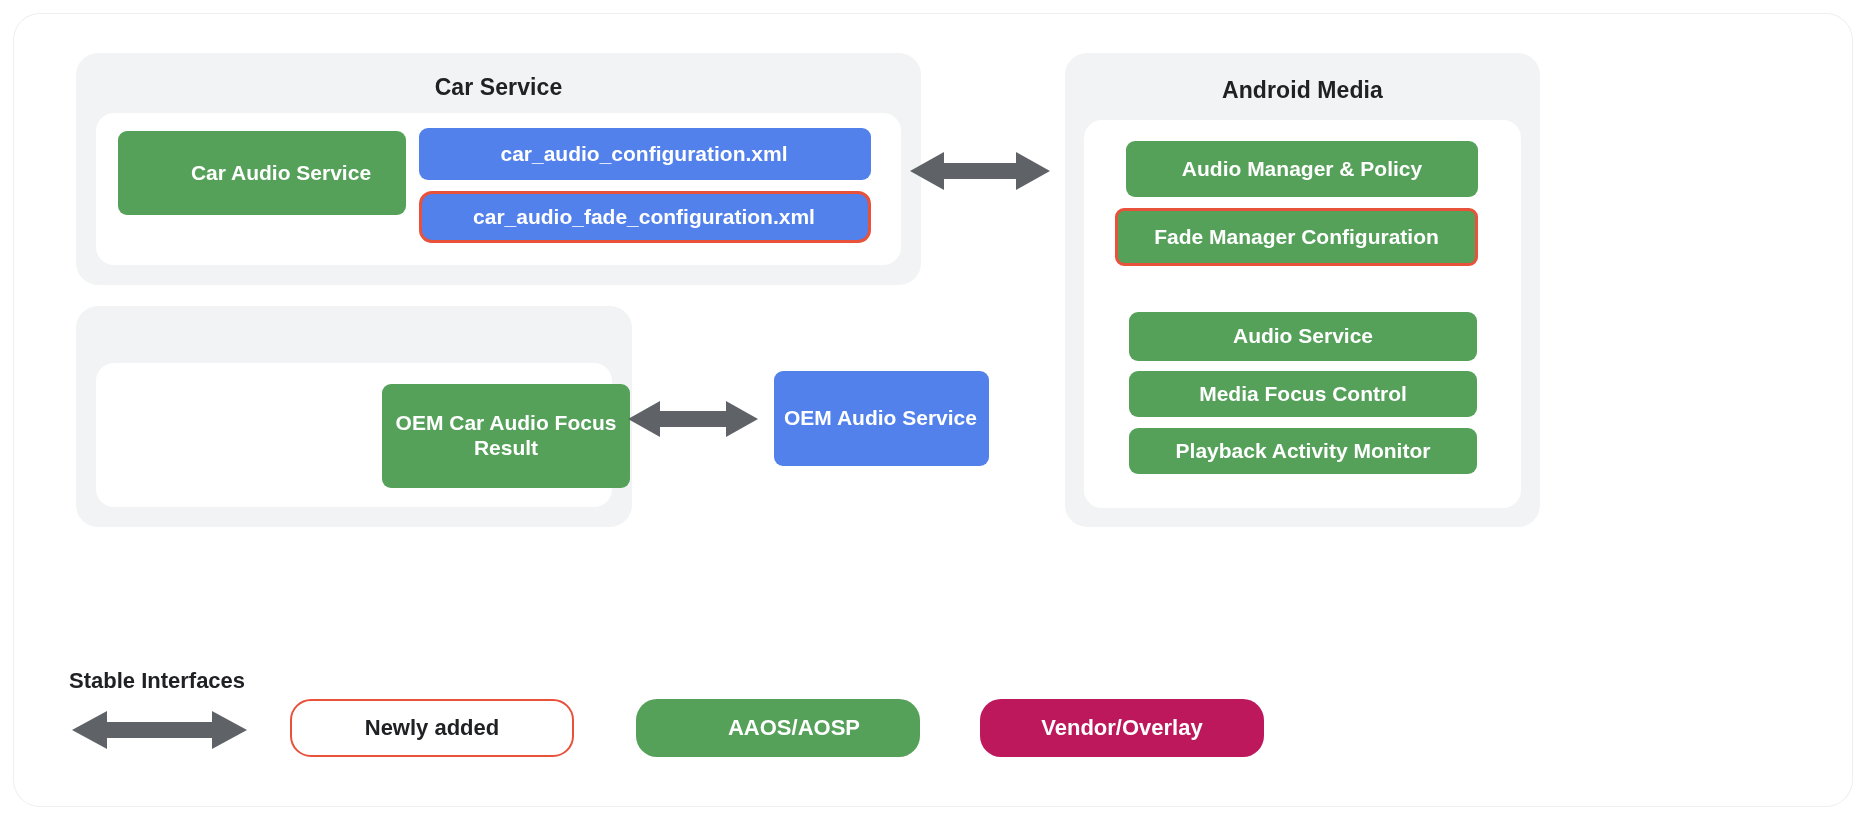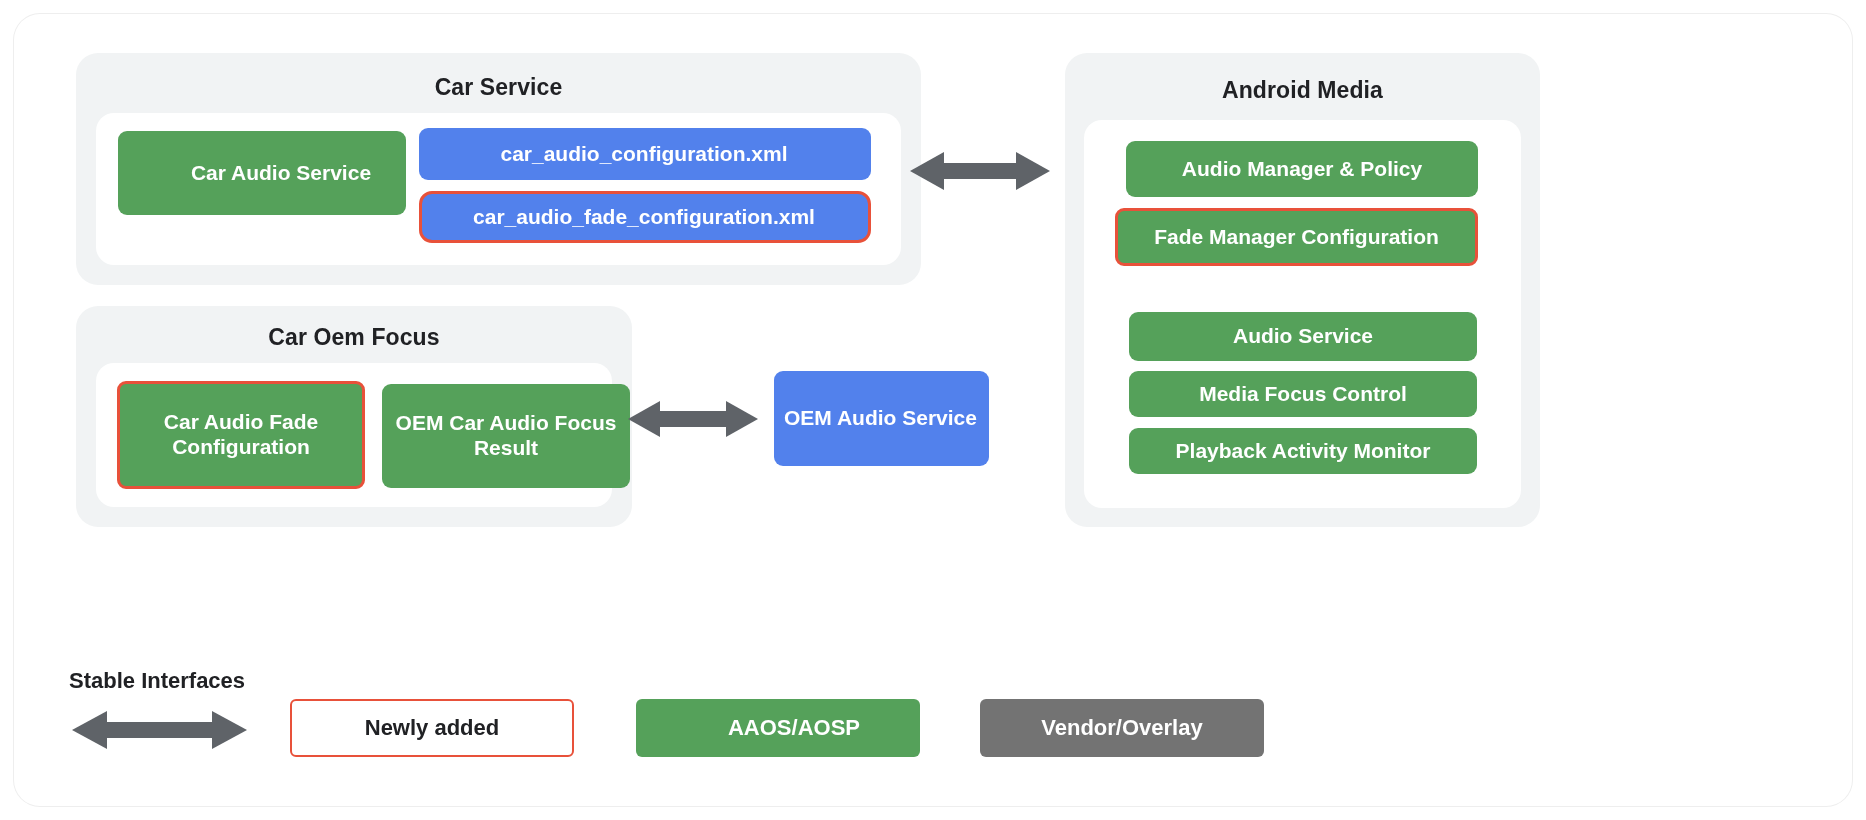--- a/index.html
+++ b/index.html
@@ -80,28 +80,28 @@
     position: absolute;
     font-weight: bold;
     font-size: 22px;
     color: #202124;
   }
   .legend-chip {
     position: absolute;
     display: flex;
     align-items: center;
     justify-content: center;
-    border-radius: 6px;
+    border-radius: 21px;
     font-weight: bold;
     font-size: 22px;
     box-sizing: border-box;
     color: #ffffff;
   }
   .legend-chip.green { background: #55a15a; padding-left: 32px; }
-  .legend-chip.blue  { background: #737373; }
+  .legend-chip.blue  { background: #be185d; }
   .legend-chip.outline {
     background: #ffffff;
     color: #202124;
     border: 2px solid #e8513a;
   }
 </style>
 </head>
 <body>
 
 <div id="root">
@@ -122,24 +122,22 @@
       <svg width="140" height="52" viewBox="0 0 140 52">
         <g fill="#5f6368">
           <polygon points="0,26 34,7 34,45"></polygon>
           <polygon points="140,26 106,7 106,45"></polygon>
           <rect x="28" y="18" width="84" height="16"></rect>
         </g>
       </svg>
     </div>
 
     <div class="group" style="left:62px; top:292px; width:556px; height:221px;">
-      <div class="group-title" style="top:18px;">Car Oem Focus</div>
       <div class="inner" style="left:20px; top:57px; width:516px; height:144px;"></div>
 
-      <div class="node green outlined" style="left:41px; top:75px; width:248px; height:108px;">Car Audio Fade Configuration</div>
 
       <div class="node green" style="left:306px; top:78px; width:248px; height:104px;">OEM Car Audio Focus Result</div>
     </div>
 
     <div class="arrow" style="left:614px; top:380px; width:130px; height:50px;">
       <svg width="130" height="50" viewBox="0 0 130 50">
         <g fill="#5f6368">
           <polygon points="0,25 32,7 32,43"></polygon>
           <polygon points="130,25 98,7 98,43"></polygon>
           <rect x="26" y="17" width="78" height="16"></rect>

